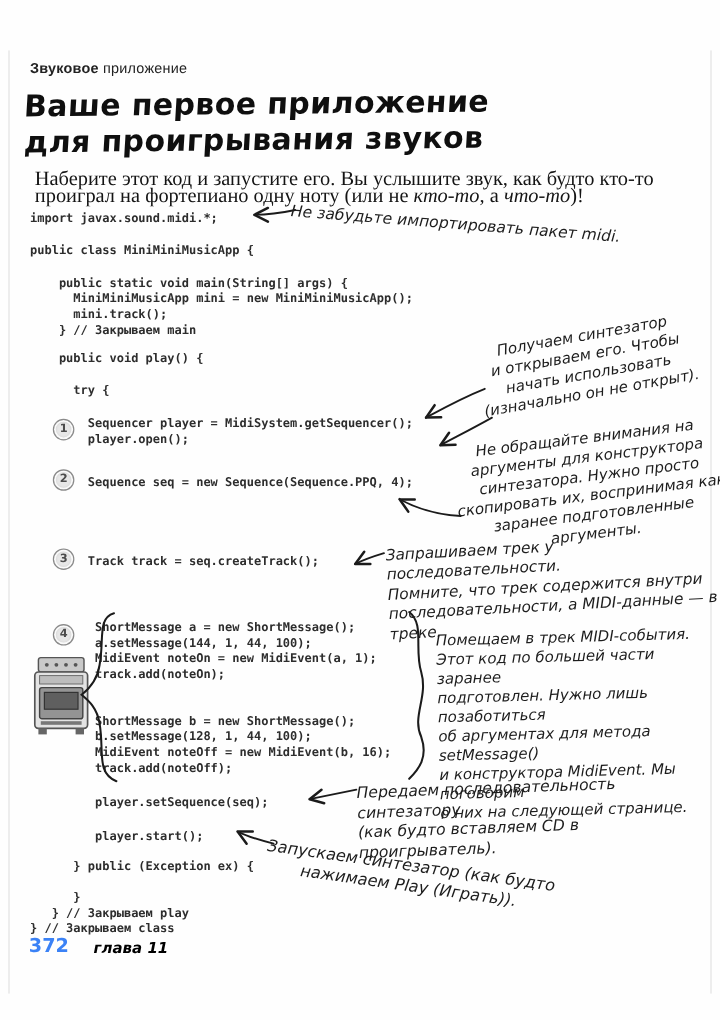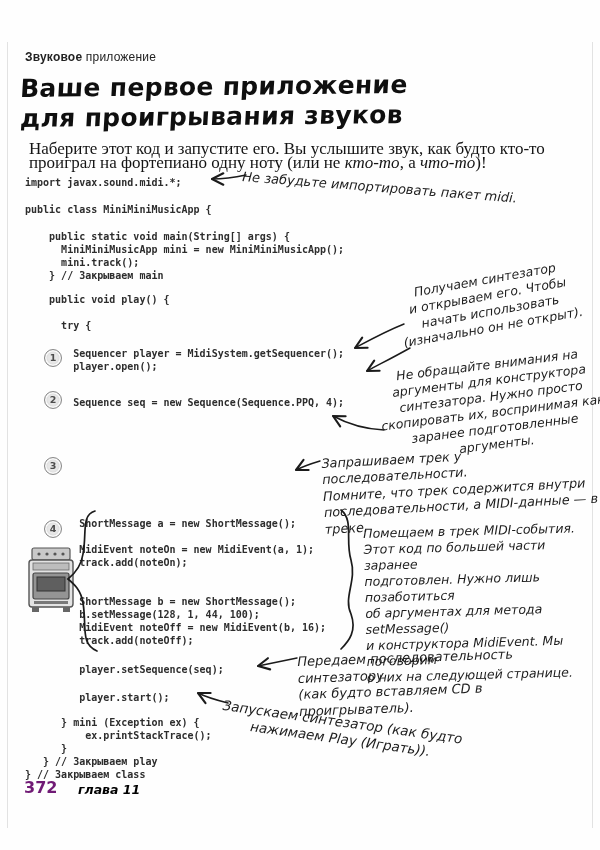--- a/index.html
+++ b/index.html
@@ -35,21 +35,21 @@
   .n-step2{left:374px;top:371px;font-size:12.5px;text-align:center;transform:rotate(-7deg);}
   .n-step3{left:321px;top:456px;font-size:12.8px;transform:rotate(-3deg);}
   .n-step4{left:363px;top:526px;font-size:12.5px;transform:rotate(-1.5deg);}
   .n-setseq{left:297px;top:654px;font-size:13px;transform:rotate(-2deg);}
   .n-start{left:224px;top:697px;font-size:13.5px;text-align:center;transform:rotate(8deg);}
 
   .overlay{position:absolute;left:0;top:0;pointer-events:none;}
 
   .oven{position:absolute;left:26px;top:546px;}
 
-  .pagenum{position:absolute;left:24px;top:778px;font:bold 16px "DejaVu Sans",sans-serif;color:#701a75;}
+  .pagenum{position:absolute;left:24px;top:778px;font:bold 16px "DejaVu Sans",sans-serif;color:#3b82f6;}
   .chapter{position:absolute;left:78px;top:782px;font:italic bold 12.5px "DejaVu Sans",sans-serif;color:#000000;}
 </style>
 </head>
 <body>
 
 <div class="page">
   <div class="edge l"></div>
   <div class="edge r"></div>
 
   <div class="kicker"><span class="b">Звуковое</span><span> приложение</span></div>
@@ -64,31 +64,32 @@
   <div class="code" style="top:203px">public class MiniMiniMusicApp {</div>
   <div class="code" style="top:230px">    public static void main(String[] args) {</div>
   <div class="code" style="top:243px">      MiniMiniMusicApp mini = new MiniMiniMusicApp();</div>
   <div class="code" style="top:256px">      mini.track();</div>
   <div class="code" style="top:269px">    } // Закрываем main</div>
   <div class="code" style="top:293px">    public void play() {</div>
   <div class="code" style="top:319px">      try {</div>
   <div class="code" style="top:347px">        Sequencer player = MidiSystem.getSequencer();</div>
   <div class="code" style="top:360px">        player.open();</div>
   <div class="code" style="top:396px">        Sequence seq = new Sequence(Sequence.PPQ, 4);</div>
+  <div class="code" style="top:462px">        Track track = seq.createTrack();</div>
   <div class="code" style="top:517px">         ShortMessage a = new ShortMessage();</div>
+  <div class="code" style="top:530px">         a.setMessage(144, 1, 44, 100);</div>
   <div class="code" style="top:543px">         MidiEvent noteOn = new MidiEvent(a, 1);</div>
   <div class="code" style="top:556px">         track.add(noteOn);</div>
   <div class="code" style="top:595px">         ShortMessage b = new ShortMessage();</div>
   <div class="code" style="top:608px">         b.setMessage(128, 1, 44, 100);</div>
   <div class="code" style="top:621px">         MidiEvent noteOff = new MidiEvent(b, 16);</div>
   <div class="code" style="top:634px">         track.add(noteOff);</div>
   <div class="code" style="top:663px">         player.setSequence(seq);</div>
   <div class="code" style="top:691px">         player.start();</div>
-  <div class="code" style="top:716px">      } mini (Exception ex) {</div>
-  <div class="code" style="top:729px">          ex.printStackTrace();</div>
+  <div class="code" style="top:716px">      } public (Exception ex) {</div>
   <div class="code" style="top:742px">      }</div>
   <div class="code" style="top:755px">   } // Закрываем play</div>
   <div class="code" style="top:768px">} // Закрываем class</div>
 
   <div class="marker" style="top:349px">1</div>
   <div class="marker" style="top:391px">2</div>
   <div class="marker" style="top:457px">3</div>
   <div class="marker" style="top:520px">4</div>
 
   <svg class="oven" width="50" height="68" viewBox="0 0 50 68">

